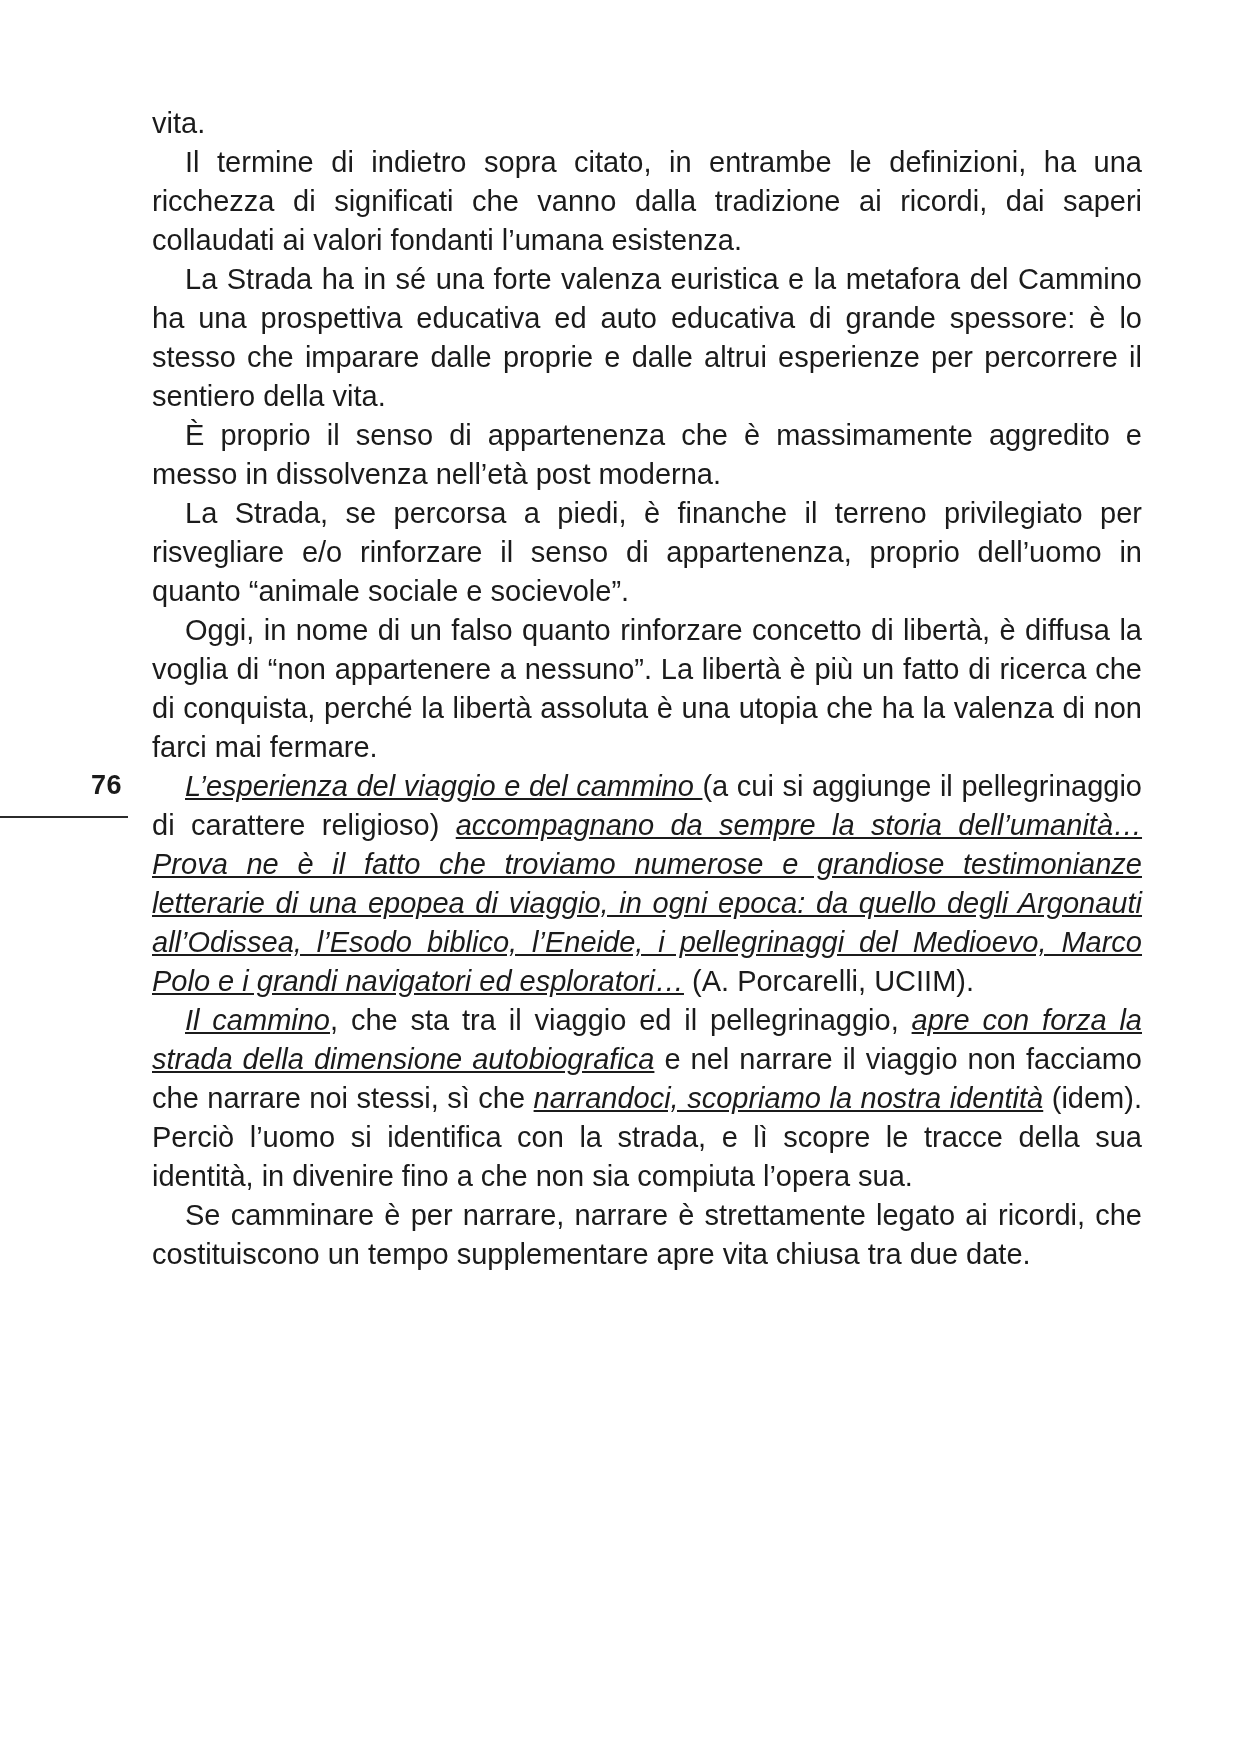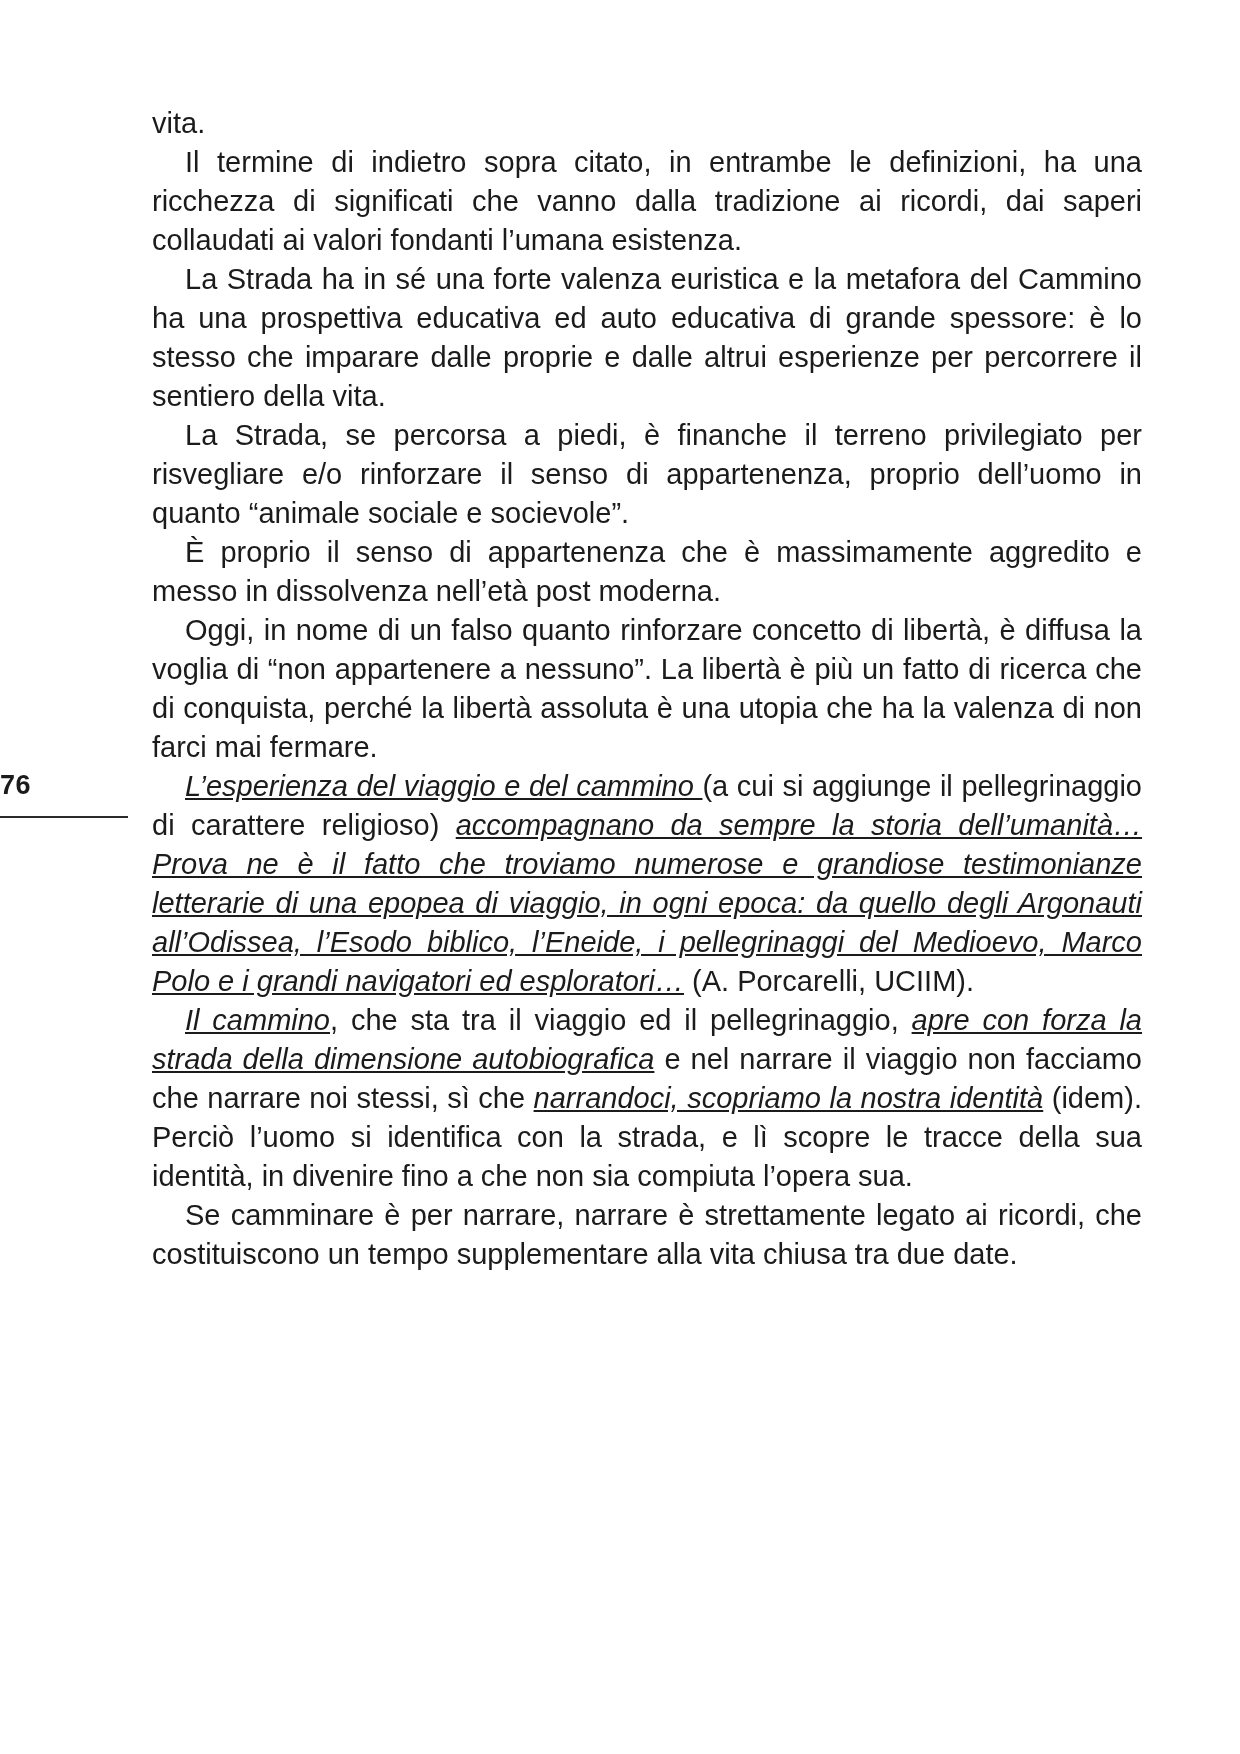--- a/index.html
+++ b/index.html
@@ -40,20 +40,21 @@
   .margin-note {
     position: absolute;
     left: 0;
     top: 770px;
     width: 128px;
   }
   .page-number {
     font-weight: bold;
     font-size: 27px;
     line-height: 31px;
+    text-align: right;
     padding-right: 6px;
     letter-spacing: 0.5px;
   }
   .margin-rule {
     margin: 15px 0 0 0;
     border: none;
     border-top: 2px solid #2b2b2b;
     width: 100%;
     height: 0;
   }
@@ -65,21 +66,21 @@
 
   <div class="margin-note">
     <div class="page-number">76</div>
     <hr class="margin-rule">
   </div>
 
   <div class="text-block">
       <p class="para no-indent"><span>vita.</span></p>
       <p class="para"><span>Il termine di indietro sopra citato, in entrambe le definizioni, ha una ricchezza di significati che vanno dalla tradizione ai ricordi, dai saperi collaudati ai valori fondanti l’umana esistenza.</span></p>
       <p class="para"><span>La Strada ha in sé una forte valenza euristica e la metafora del Cammino ha una prospettiva educativa ed auto educativa di grande spessore: è lo stesso che imparare dalle proprie e dalle altrui esperienze per percorrere il sentiero della vita.</span></p>
+      <p class="para"><span>È proprio il senso di appartenenza che è massimamente aggredito e messo in dissolvenza nell’età post moderna.</span></p>
       <p class="para"><span>La Strada, se percorsa a piedi, è finanche il terreno privilegiato per risvegliare e/o rinforzare il senso di appartenenza, proprio dell’uomo in quanto “animale sociale e socievole”.</span></p>
-      <p class="para"><span>È proprio il senso di appartenenza che è massimamente aggredito e messo in dissolvenza nell’età post moderna.</span></p>
       <p class="para"><span>Oggi, in nome di un falso quanto rinforzare concetto di libertà, è diffusa la voglia di “non appartenere a nessuno”. La libertà è più un fatto di ricerca che di conquista, perché la libertà assoluta è una utopia che ha la valenza di non farci mai fermare.</span></p>
       <p class="para"><em>L’esperienza del viaggio e del cammino </em><span>(a cui si aggiunge il pellegrinaggio di carattere religioso) </span><em>accompagnano da sempre la storia dell’umanità… Prova ne è il fatto che troviamo numerose e grandiose testimonianze letterarie di una epopea di viaggio, in ogni epoca: da quello degli Argonauti all’Odissea, l’Esodo biblico, l’Eneide, i pellegrinaggi del Medioevo, Marco Polo e i grandi navigatori ed esploratori…</em><span> (A. Porcarelli, UCIIM).</span></p>
       <p class="para"><em>Il cammino</em><span>, che sta tra il viaggio ed il pellegrinaggio, </span><em>apre con forza la strada della dimensione autobiografica</em><span> e nel narrare il viaggio non facciamo che narrare noi stessi, sì che </span><em>narrandoci, scopriamo la nostra identità</em><span> (idem). Perciò l’uomo si identifica con la strada, e lì scopre le tracce della sua identità, in divenire fino a che non sia compiuta l’opera sua.</span></p>
-      <p class="para"><span>Se camminare è per narrare, narrare è strettamente legato ai ricordi, che costituiscono un tempo supplementare alla vita chiusa tra due date.</span></p>
+      <p class="para"><span>Se camminare è per narrare, narrare è strettamente legato ai ricordi, che costituiscono un tempo supplementare apre vita chiusa tra due date.</span></p>
     </div>
 
 </div>
 
 </body></html>

